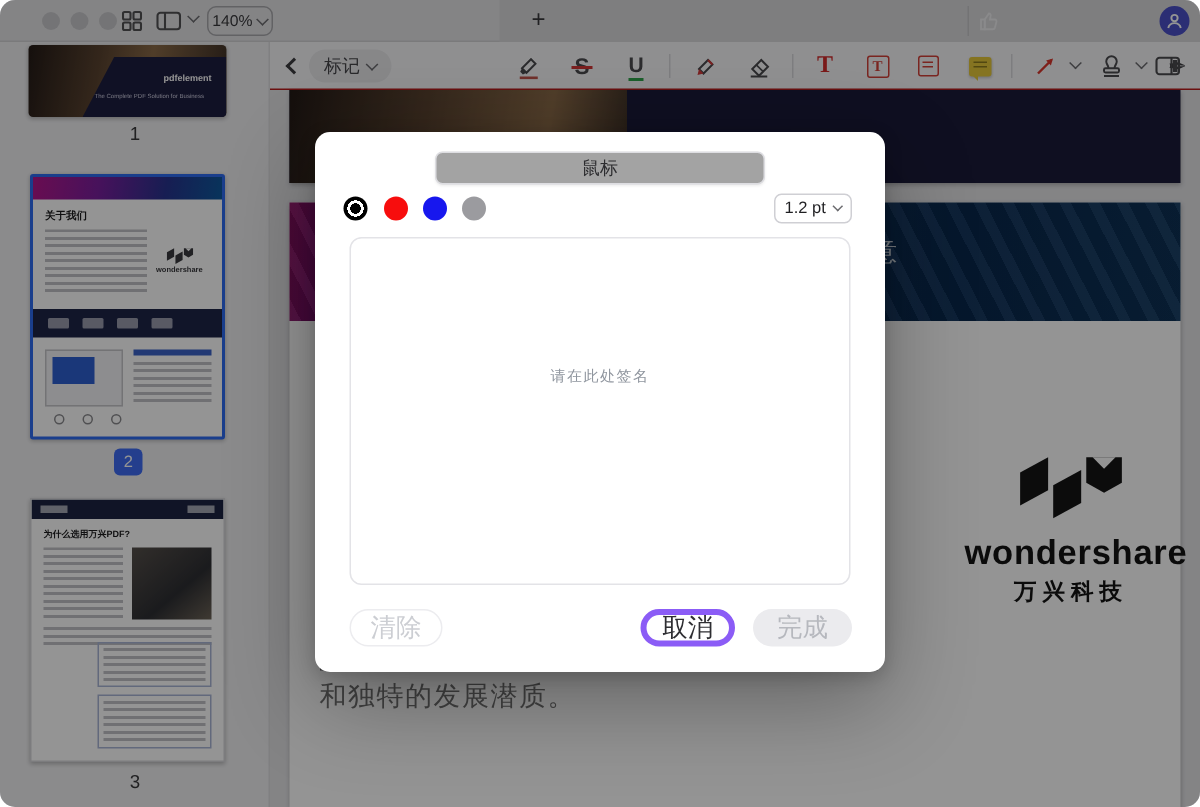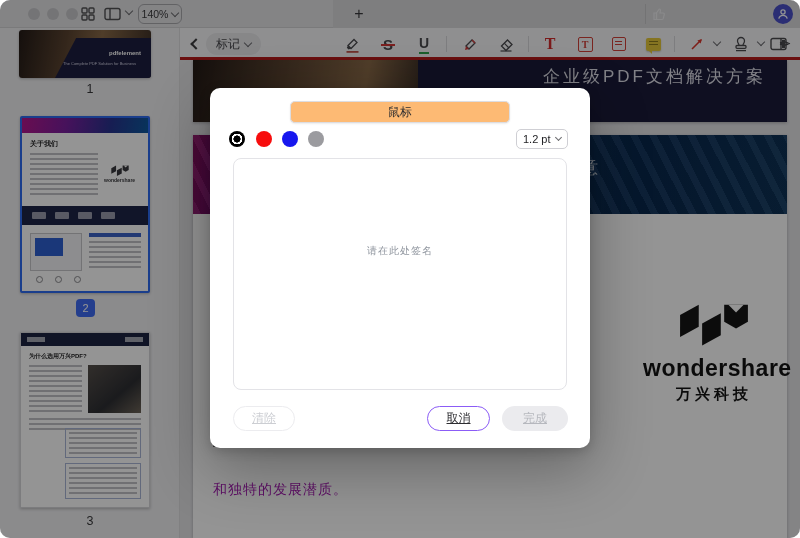--- a/index.html
+++ b/index.html
@@ -33,21 +33,21 @@
               display:flex; align-items:center; justify-content:center;
               font-size:16px; color:#3a3a3d; }
   .seam { position:absolute; left:312px; top:4px; width:1px; height:20px; background:#c6c6c9; }
   .thumbsup { position:absolute; left:318px; top:6px; opacity:.85; }
   .avatar { position:absolute; left:440px; top:4px; width:20px; height:20px;
             border-radius:50%; background:#4b50c8; display:flex;
             align-items:center; justify-content:center; }
 
   
   .toolbar { position:absolute; left:180px; top:28px; width:620px; height:32px;
-             background:#f7f7f9; border-bottom:3px solid #b91c1c; }
+             background:#f7f7f9; border-bottom:1px solid #b91c1c; }
   .titem { position:absolute; top:0; height:32px; display:flex; align-items:center;
            justify-content:center; }
   .mode-pill { position:absolute; left:26px; top:5px; height:22px; padding:0 10px;
                background:#e8e8eb; border-radius:11px; display:flex; gap:5px;
                align-items:center; font-size:12px; color:#47474b; }
   .tb-div { position:absolute; top:8px; width:1px; height:16px; background:#d8d8db; }
   .glyph-s { font-size:15px; font-weight:bold; color:#4a4a4e; position:relative; }
   .glyph-s::after { content:""; position:absolute; left:-2px; right:-2px; top:52%;
                     height:1.6px; background:#d23434; }
   .glyph-u { font-size:14px; font-weight:bold; color:#4a4a4e;
@@ -140,50 +140,50 @@
                        rgba(0,0,0,.10) 7px 17px); }
   .banner-char { position:absolute; left:388px; top:21px; font-size:17px;
            color:rgba(255,255,255,.8); letter-spacing:2px; z-index:2; }
   .logo-block { position:absolute; left:450px; top:168px; width:142px;
            text-align:center; color:#141414; }
   .logo-brand { font-size:23px; font-weight:bold; letter-spacing:.5px; margin-top:6px; }
   .logo-brand-cn { font-size:15px; font-weight:bold; letter-spacing:4px; margin-top:3px; }
   .cut-strip { position:absolute; left:20px; top:303px; width:372px; height:9px;
            overflow:hidden; opacity:.85;
            background:repeating-linear-gradient(90deg,#4a4a4e 0 10px, transparent 10px 14px); }
-  .body-line { position:absolute; left:20px; top:317px; font-size:14px;
-           color:#a21caf; letter-spacing:1px;margin-top:29px; }
+  .body-line { position:absolute; left:20px; top:317px; font-size:18px;
+           color:#737373; letter-spacing:1px; }
 
   
   .dim { position:absolute; inset:0; background:rgba(0,0,0,.42); z-index:40; }
 
   
   .dialog { position:absolute; left:210px; top:88px; width:380px; height:360px;
             background:#fff; border-radius:10px; z-index:60;
             box-shadow:0 20px 60px rgba(0,0,0,.32), 0 3px 12px rgba(0,0,0,.18); }
   .seg { position:absolute; left:80px; top:13px; width:220px; height:22px;
          background:#f2f2f4; border-radius:5px; display:flex; }
   .seg-item { flex:1; display:flex; align-items:center; justify-content:center;
          font-size:12px; color:#2c2c2f; border-radius:5px; }
-  .seg-item.sel { background:#fdba74; border:1px solid #dddde1;
+  .seg-item.sel { background:#a3a3a3; border:1px solid #dddde1;
          box-shadow:0 1px 2px rgba(0,0,0,.08); }
   .swatch { position:absolute; top:43px; width:16px; height:16px; border-radius:50%; }
   .dropdown { position:absolute; left:306px; top:41px; width:52px; height:20px;
          border:1px solid #cfcfd4; border-radius:5px; display:flex; align-items:center;
          justify-content:space-between; padding:0 6px; font-size:11px; color:#1f1f22; }
   .dropdown .chev { width:5px; height:5px; }
   .sigpad { position:absolute; left:23px; top:70px; width:334px; height:232px;
          border:1.5px solid #e3e3e7; border-radius:8px; display:flex;
          align-items:center; justify-content:center; padding-bottom:46px; }
   .sig-ph { font-size:10px; color:#8f959e; letter-spacing:1px; }
   .dbtn { position:absolute; top:318px; height:25px; border-radius:13px;
-         display:flex; align-items:center; justify-content:center; font-size:12px;text-decoration:underline; }
+         display:flex; align-items:center; justify-content:center; font-size:17px; }
   .btn-clear { left:23px; width:62px; border:1px solid #ececef; color:#ccced3;
          background:#fff; }
-  .btn-cancel { left:217px; width:63px; border:1px solid #8b5cf6; color:#2e2e32;
+  .btn-cancel { left:217px; width:63px; border:4px solid #8b5cf6; color:#2e2e32;
          background:#fff; }
   .btn-done { left:292px; width:66px; background:#ebebee; color:#b6b8be; }
 
   svg { display:block; }
 </style>
 </head>
 <body>
 
 <div class="window">
 
@@ -383,21 +383,20 @@
       <div class="t3-box" style="top:130px;height:36px">
         <div class="lines" style="width:100%;height:100%"></div>
       </div>
     </div>
     <div class="pgnum" style="top:486px">3</div>
   </div>
 
   <div class="document">
     <div class="page1">
       <div class="page1-photo"></div>
-      <div class="page1-heading">企业级PDF文档解决方案</div>
     </div>
     <div class="page2">
       <div class="banner">
         <div class="banner-char">意</div>
       </div>
       <div class="logo-block">
         <svg width="78" height="46" viewBox="0 0 92 54" fill="#161616" style="margin:0 auto">
           <polygon points="6,14 28,2 28,28 6,40"></polygon>
           <polygon points="32,24 54,12 54,38 32,50"></polygon>
           <polygon points="58,2 86,2 86,22 72,30 58,22"></polygon>

